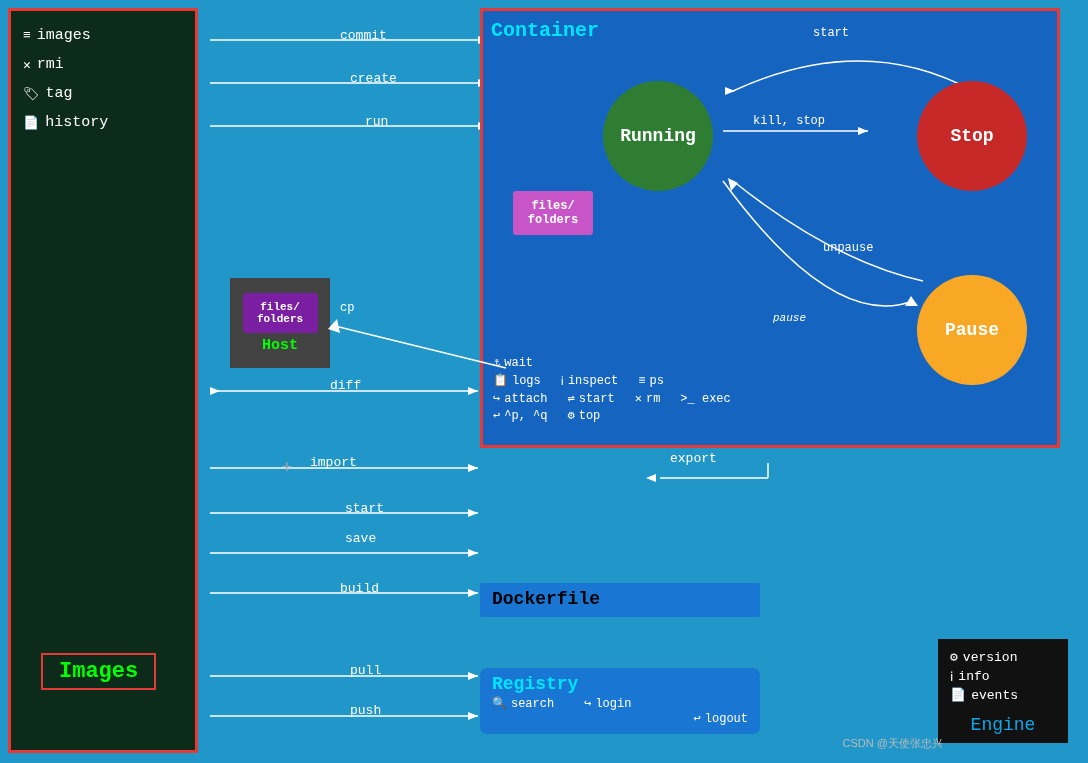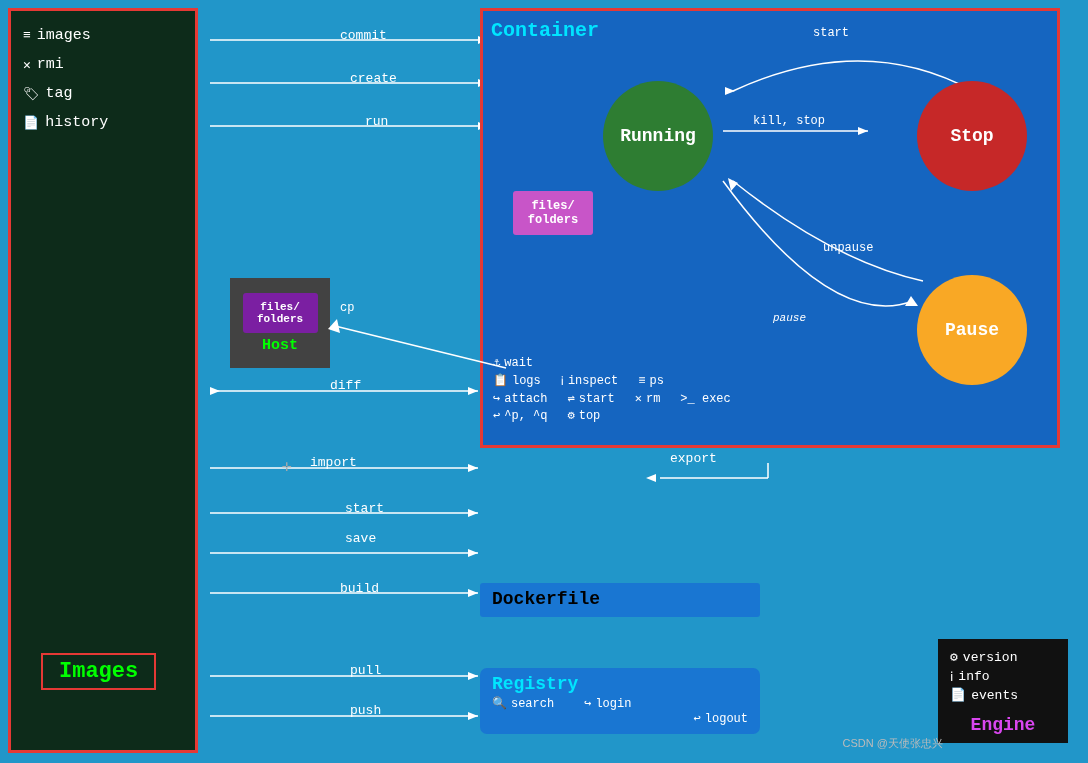--- a/index.html
+++ b/index.html
@@ -244,23 +244,23 @@
     .engine-item {
       color: white;
       font-size: 13px;
       margin: 2px 0;
       display: flex;
       align-items: center;
       gap: 5px;
     }
 
     #engine-label {
-      color: #d946ef;
+      color: #0ea5e9;
       font-size: 18px;
-      font-weight: bold;
+      font-weight: normal;
       text-align: center;
       margin-top: 12px;
     }
 
     
     .arrows-svg {
       position: absolute;
       top: 0;
       left: 0;
       width: 100%;

